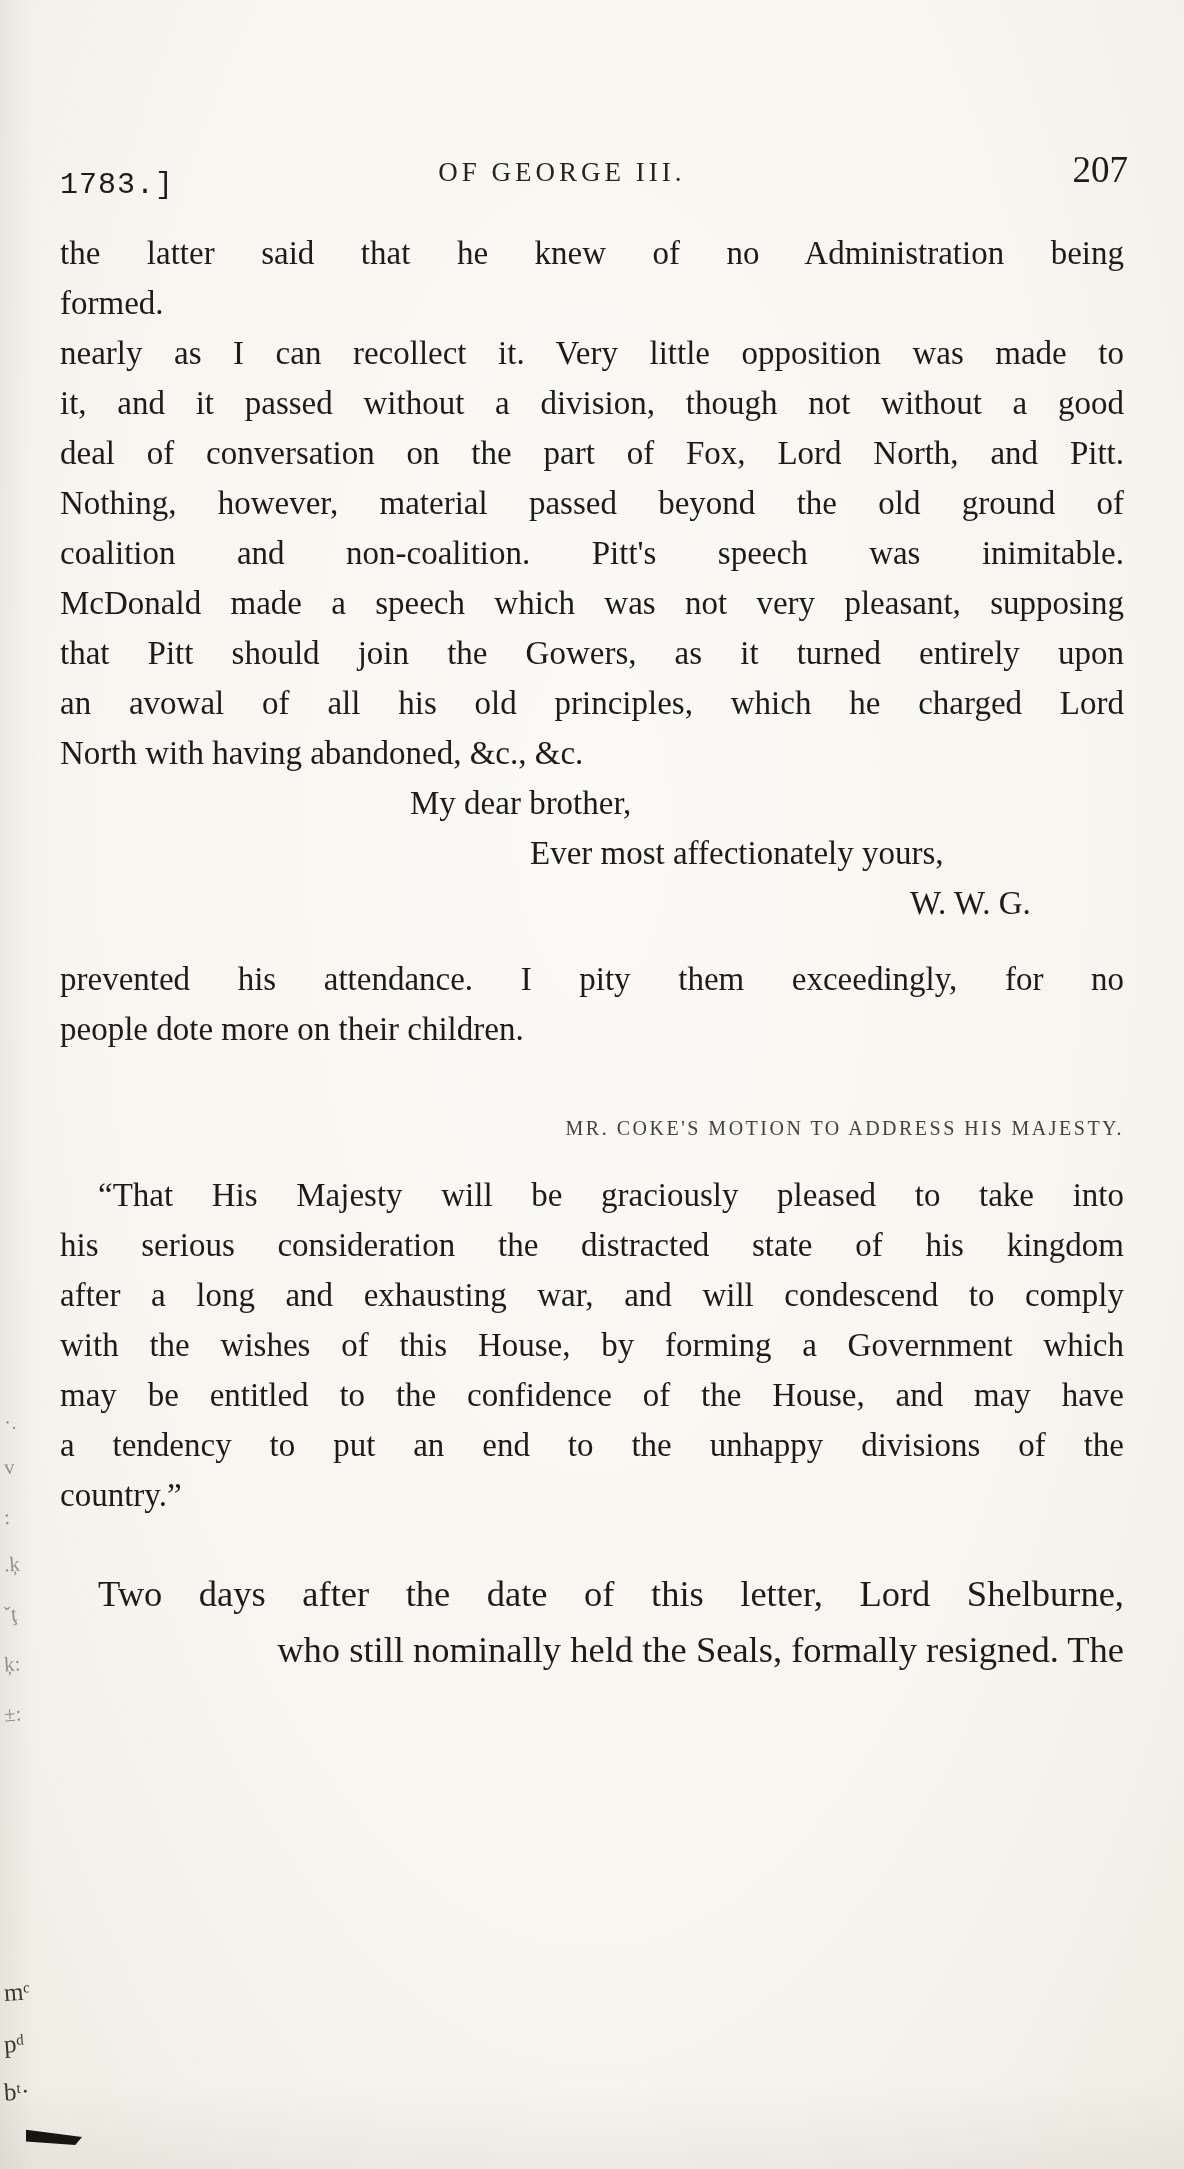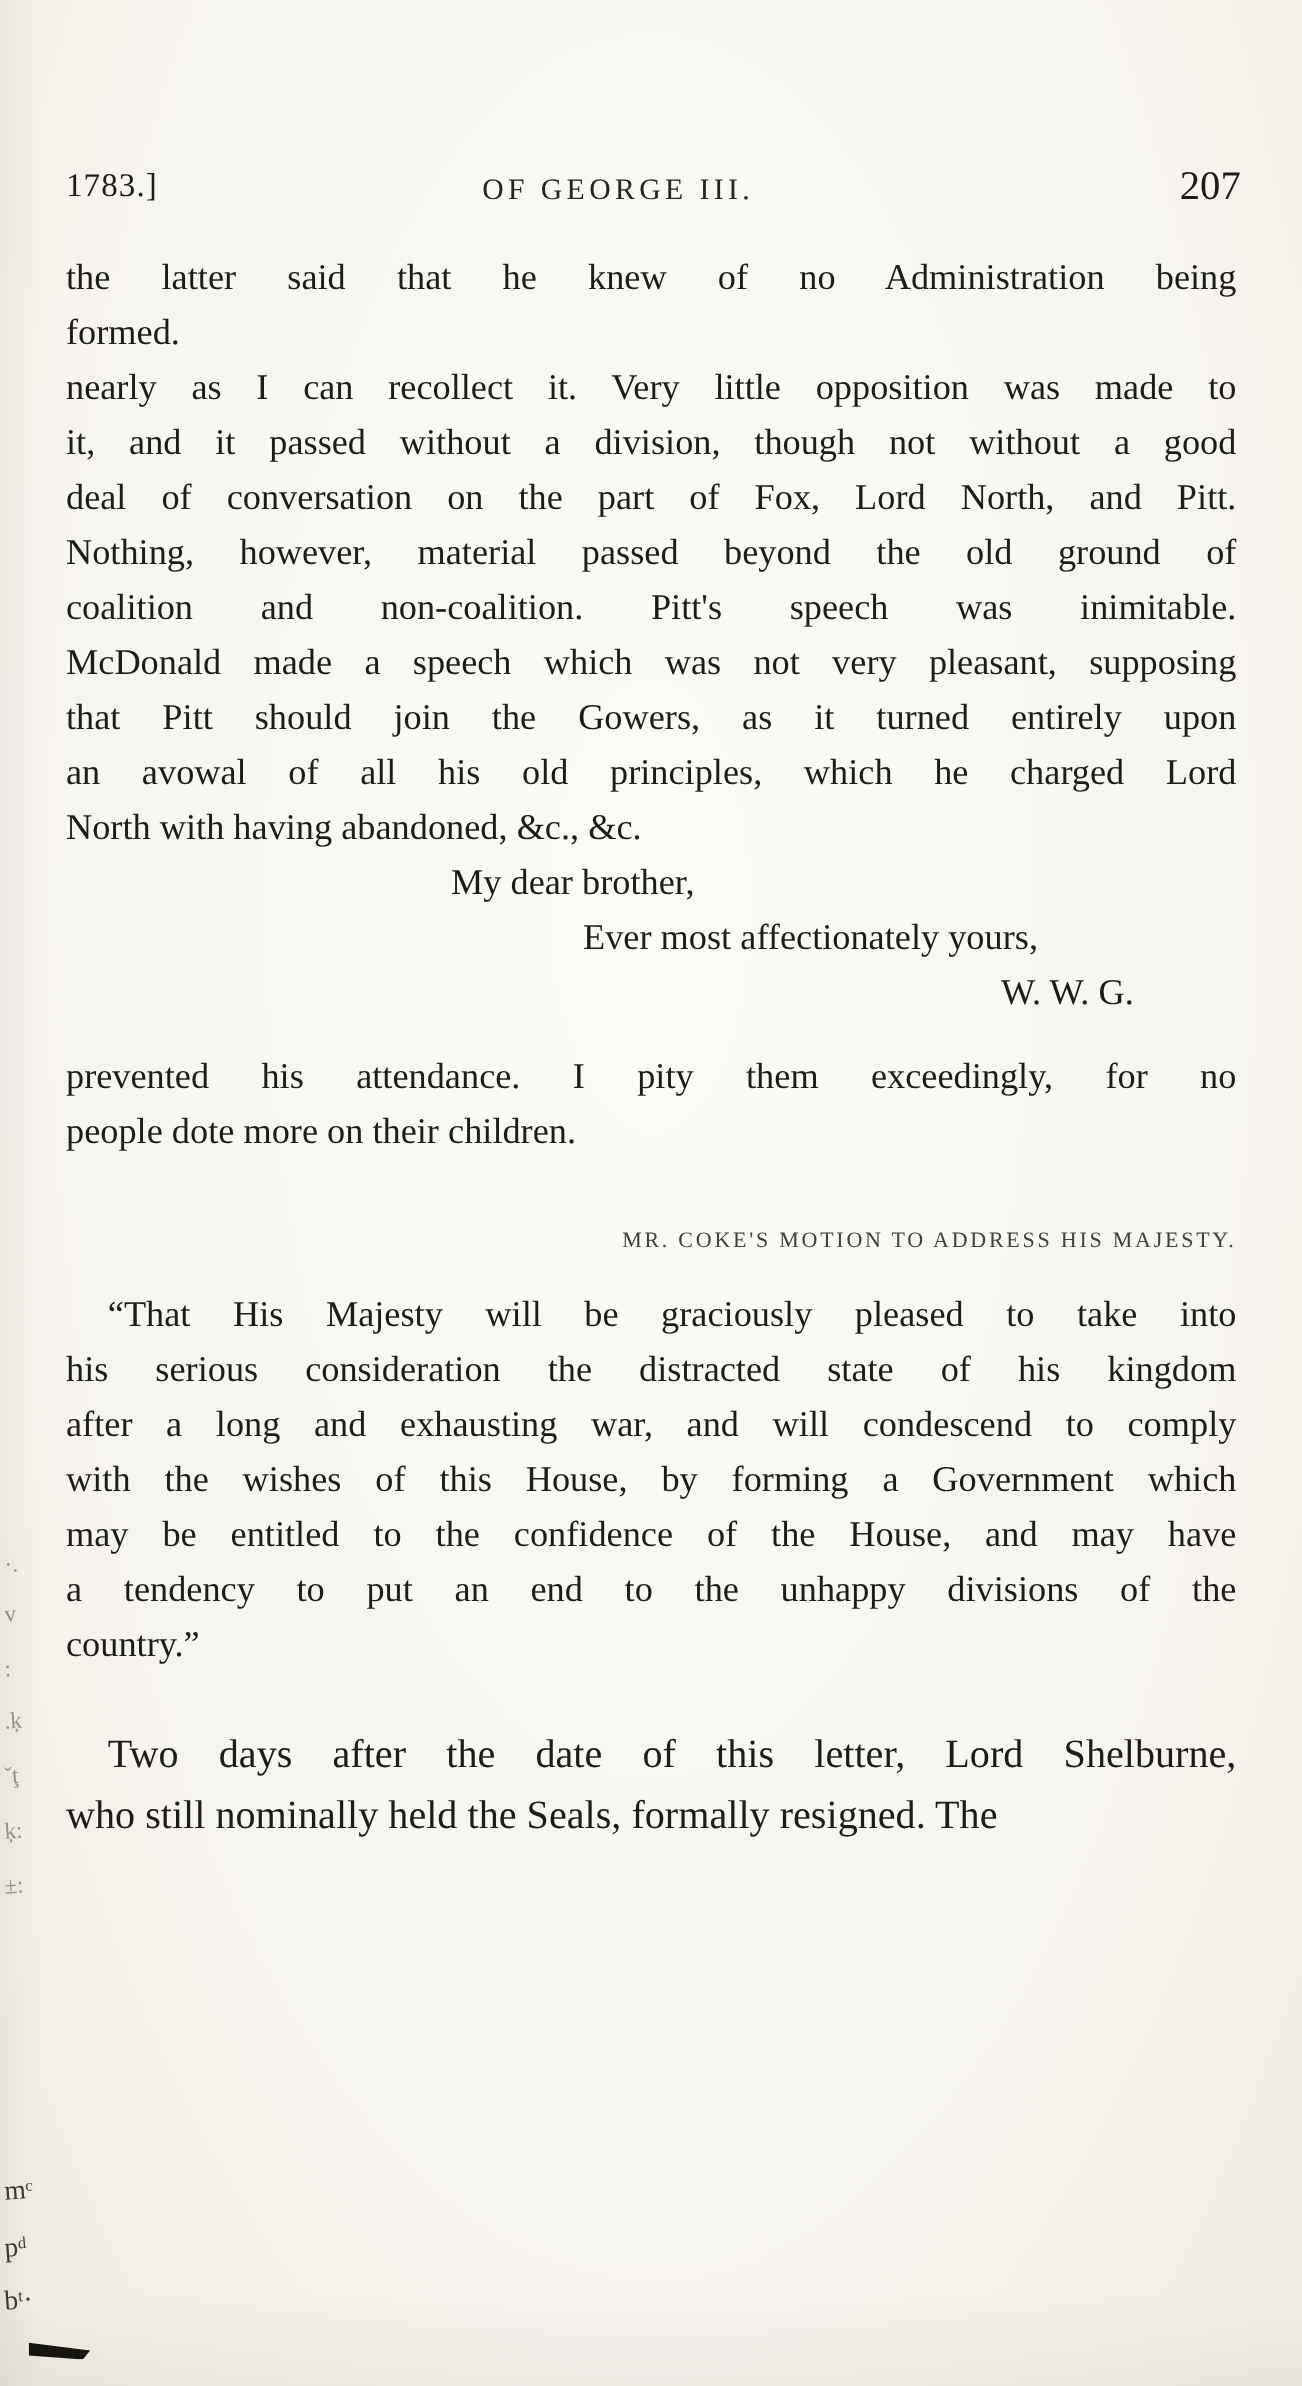--- a/index.html
+++ b/index.html
@@ -14,31 +14,31 @@
     overflow: hidden;
   }
   .page::before {
     content: "";
     position: absolute; inset: 0;
     background: linear-gradient(90deg, rgba(60,55,45,0.06) 0%, rgba(60,55,45,0) 3%),
                 linear-gradient(0deg, rgba(60,55,45,0.05) 0%, rgba(60,55,45,0) 4%);
     pointer-events: none;
   }
   .header { position: absolute; top: 148px; left: 60px; right: 56px; height: 48px; }
-  .h-left  { position: absolute; left: 0; top: 4px; font-size: 30px; letter-spacing: 1px; }
+  .h-left  { position: absolute; left: 0; top: 20px; font-size: 30px; letter-spacing: 1px; font-family: Liberation Mono, monospace; }
   .h-center{ position: absolute; left: 47%; transform: translateX(-50%); top: 9px;
              font-size: 27px; letter-spacing: 4px; color: #26241f; }
   .h-right { position: absolute; right: 0; top: 0; font-size: 37px; }
 
   .body { position: absolute; top: 228px; left: 60px; width: 1064px; }
   .para { margin: 0; }
   .line { font-size: 33px; line-height: 50px; color: #1d1c1a; }
   .line.just { text-align: justify; text-align-last: justify; }
   .line.indent { text-indent: 38px; }
-  .para.large .line { font-size: 36.5px; line-height: 56px; }
+  .para.large .line { font-size: 36.5px; line-height: 56px; text-align: right; }
   .line.offset { line-height: 50px; }
   .sec-heading {
     text-align: right; font-size: 20px; letter-spacing: 2.5px;
     color: #43413b; line-height: 36px;
   }
   .margin-mark {
     position: absolute; left: 4px; font-size: 21px; color: #4a473f;
     opacity: 0.55; font-family: "Liberation Serif", serif;
     transform: rotate(-4deg); white-space: nowrap;
   }

